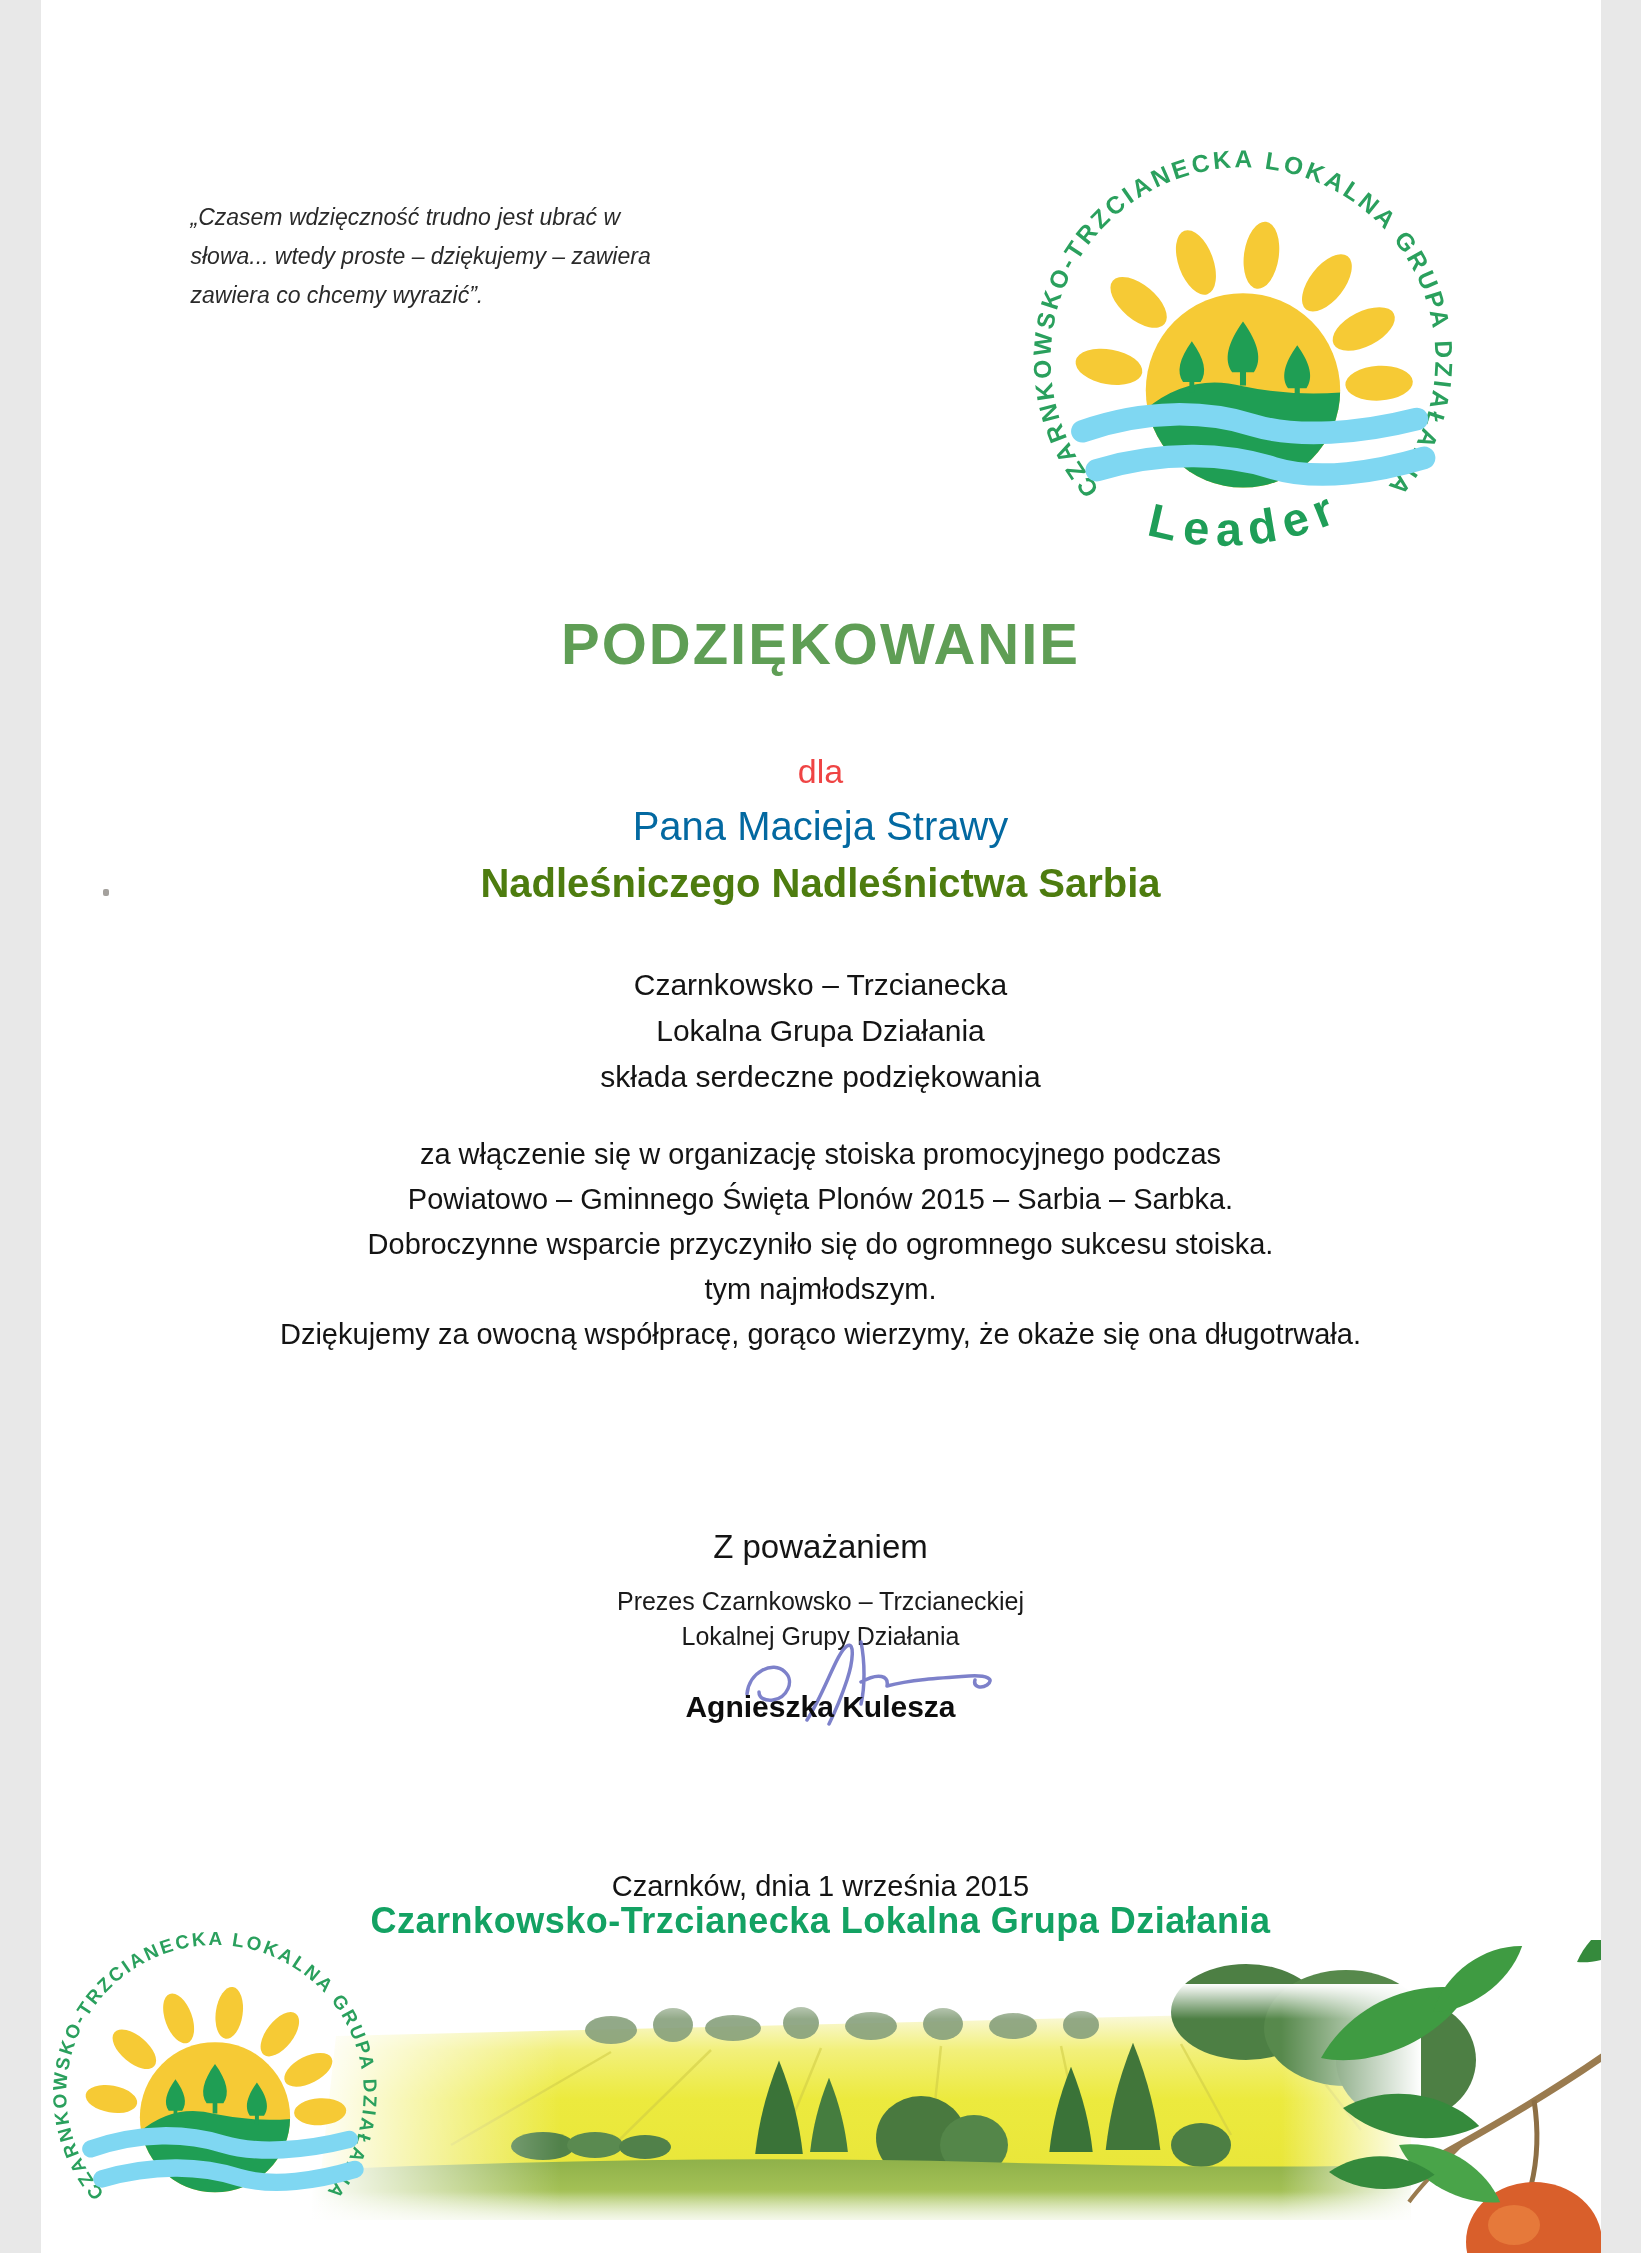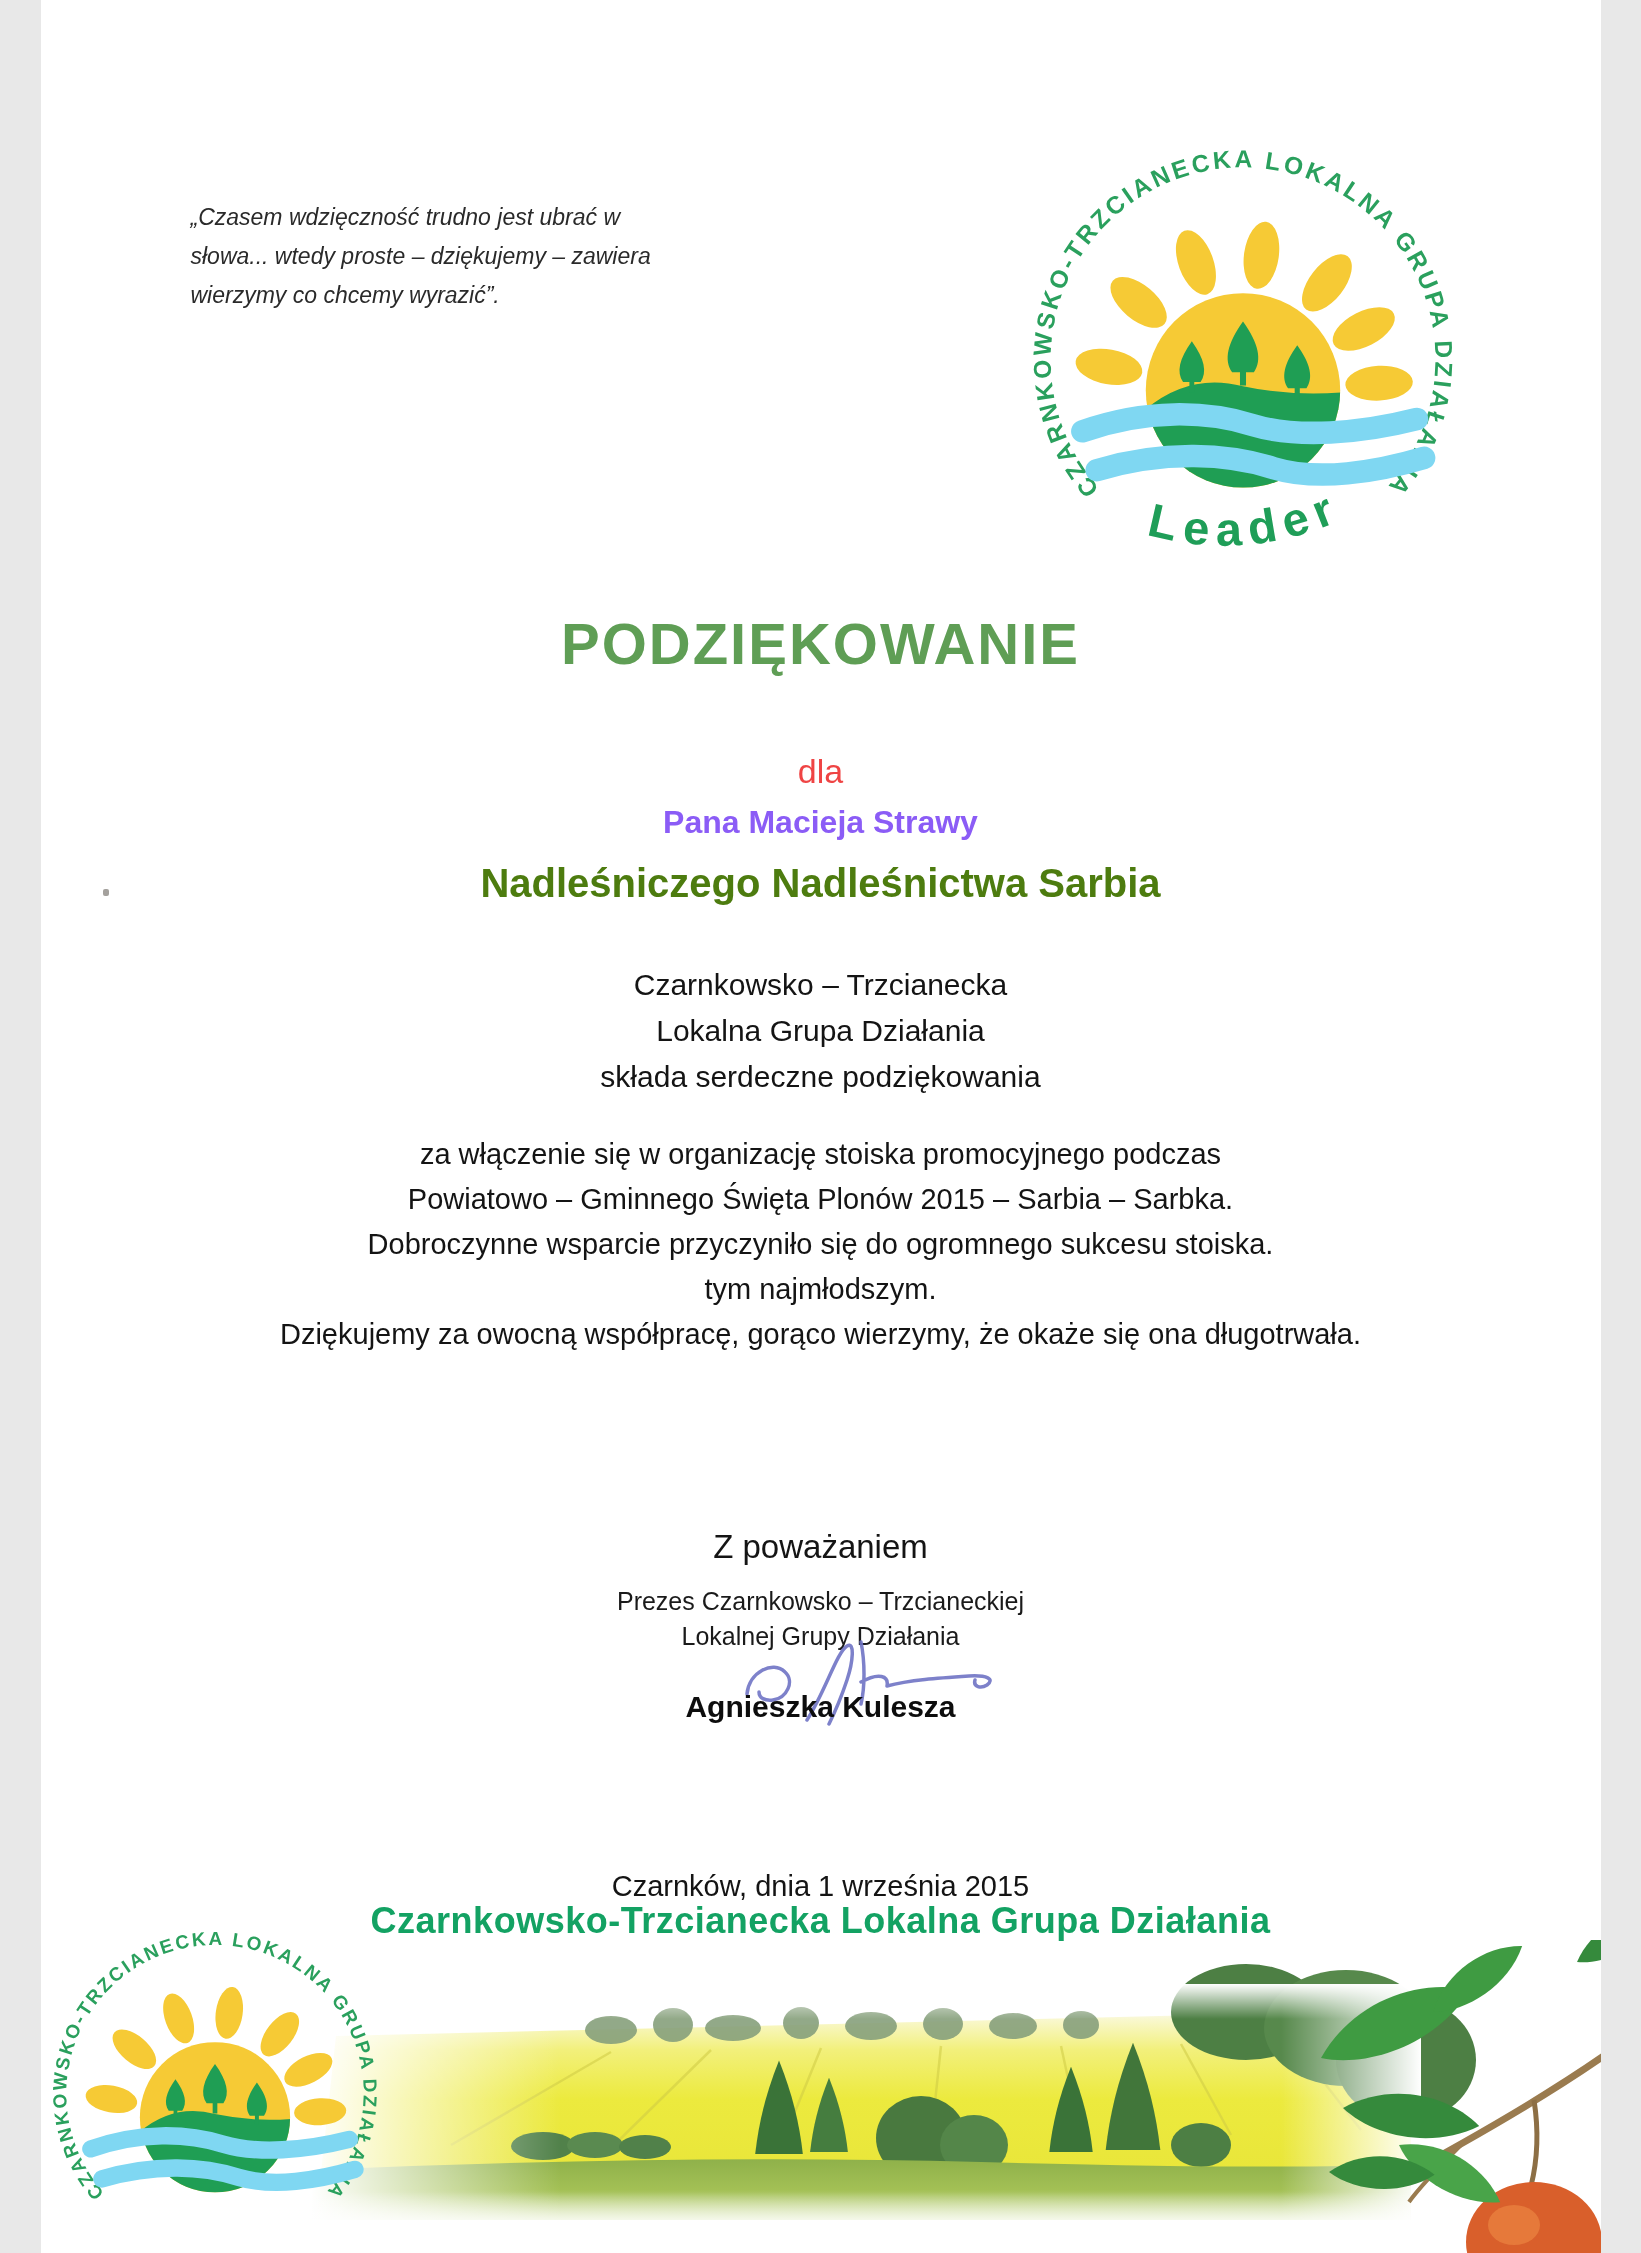--- a/index.html
+++ b/index.html
@@ -11,42 +11,42 @@
   .abs{position:absolute;}
   .center{left:0;width:100%;text-align:center;}
 
   .quote{left:150px;top:198px;width:570px;font-style:italic;font-size:23px;
          line-height:39px;color:#2a2a2a;}
   .logo-top{left:982px;top:130px;width:440px;height:445px;}
   .logo-footer{left:4px;top:1918px;width:340px;height:340px;}
 
   .cert-title{top:610px;font-size:58px;font-weight:bold;color:#5f9e55;letter-spacing:2px;}
   .dla{top:752px;font-size:34px;color:#ef4444;}
-  .r-name{top:804px;font-size:32px;font-weight:bold;color:#8b5cf6;}
+  .r-name{top:804px;font-size:40px;font-weight:normal;color:#0369a1;}
   .r-role{top:861px;font-size:40px;font-weight:bold;color:#4d7c0f;}
   .from-block{top:962px;font-size:30px;line-height:46px;color:#141414;}
   .body-block{top:1132px;font-size:29px;line-height:45px;color:#141414;}
   .salutation{top:1528px;font-size:33px;color:#141414;}
   .sig-role{top:1584px;font-size:25px;line-height:35px;color:#1a1a1a;}
   .sig-ink{left:688px;top:1632px;width:310px;height:112px;}
   .signer{top:1690px;font-size:30px;font-weight:bold;color:#0d0d0d;}
   .dateline{top:1870px;font-size:29px;color:#141414;}
   .footer-org{top:1900px;font-size:36px;font-weight:bold;color:#13a263;letter-spacing:0.5px;}
   .photo{left:240px;top:1940px;width:1401px;height:313px;}
   .speck{left:62px;top:889px;width:6px;height:7px;background:#8d8a84;border-radius:2px;opacity:.8;}
 </style>
 </head>
 <body>
 
 <div id="page">
 
   <div class="abs quote">
     <div>„Czasem wdzięczność trudno jest ubrać w</div>
     <div>słowa... wtedy proste – dziękujemy – zawiera</div>
-    <div>wierzymy co chcemy wyrazić”.</div>
+    <div>zawiera co chcemy wyrazić”.</div>
   </div>
 
   <svg class="abs logo-top" viewBox="0 0 430 430">
     <defs>
       <path id="arcA" d="M 71 343 A 188 188 0 1 1 359 343" fill="none"></path>
       <path id="ldrA" d="M 112 390 Q 215 424 322 374" fill="none"></path>
       <clipPath id="clipA">
           <circle cx="215" cy="252" r="95"></circle>
         </clipPath>
       <path id="treeA" d="M 0 -40 C 13 -22 16 -8 9 2 L 2.5 2 L 2.5 13 L -2.5 13 L -2.5 2 L -9 2 C -16 -8 -13 -22 0 -40 Z"></path>

